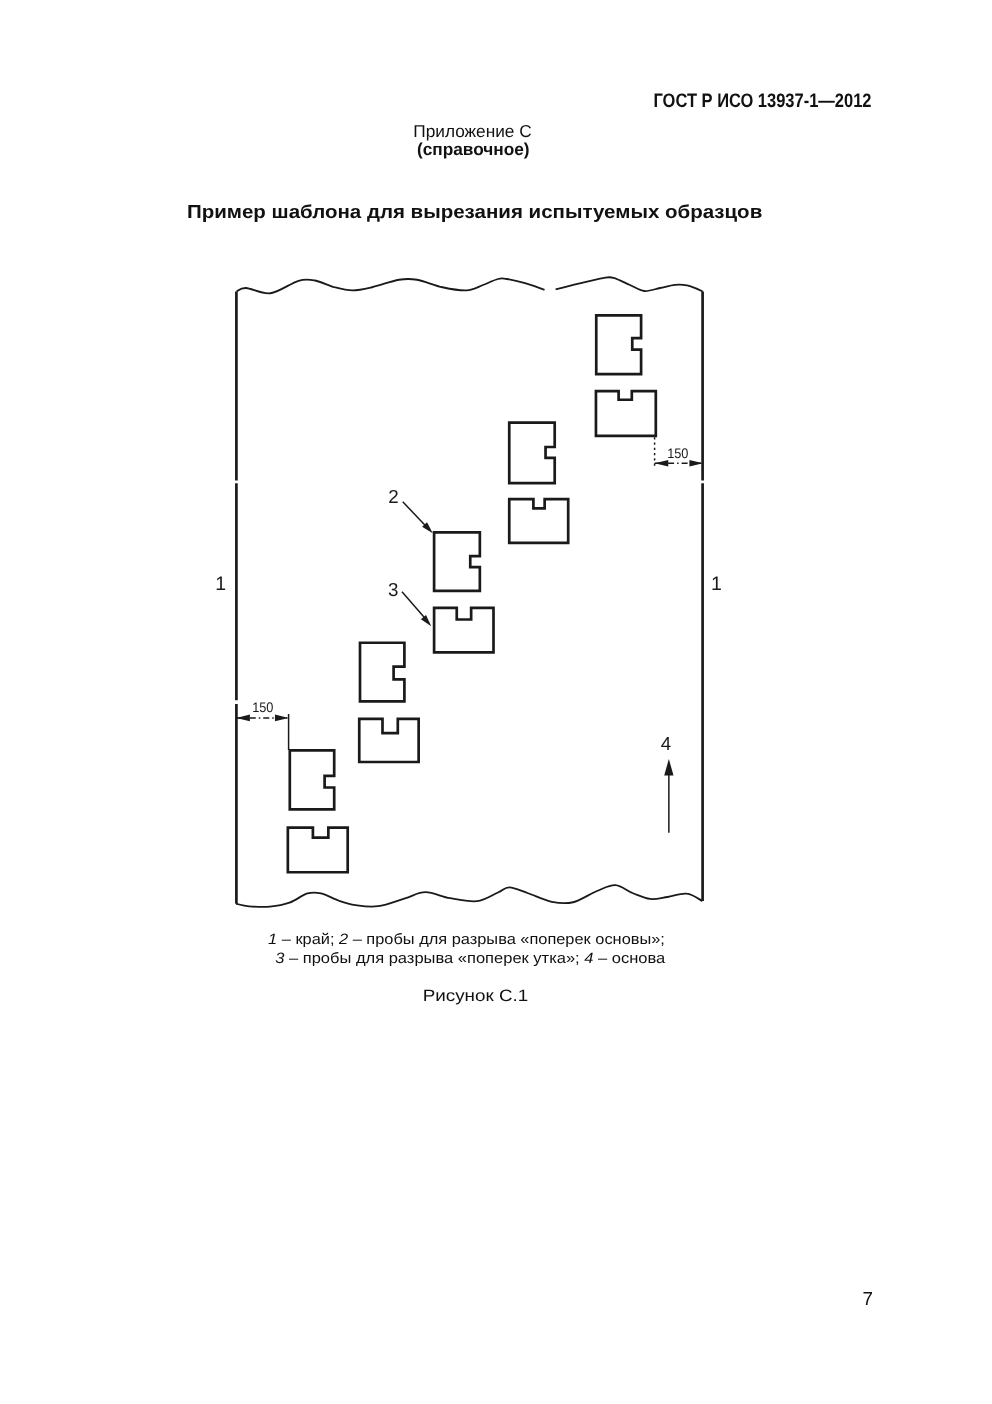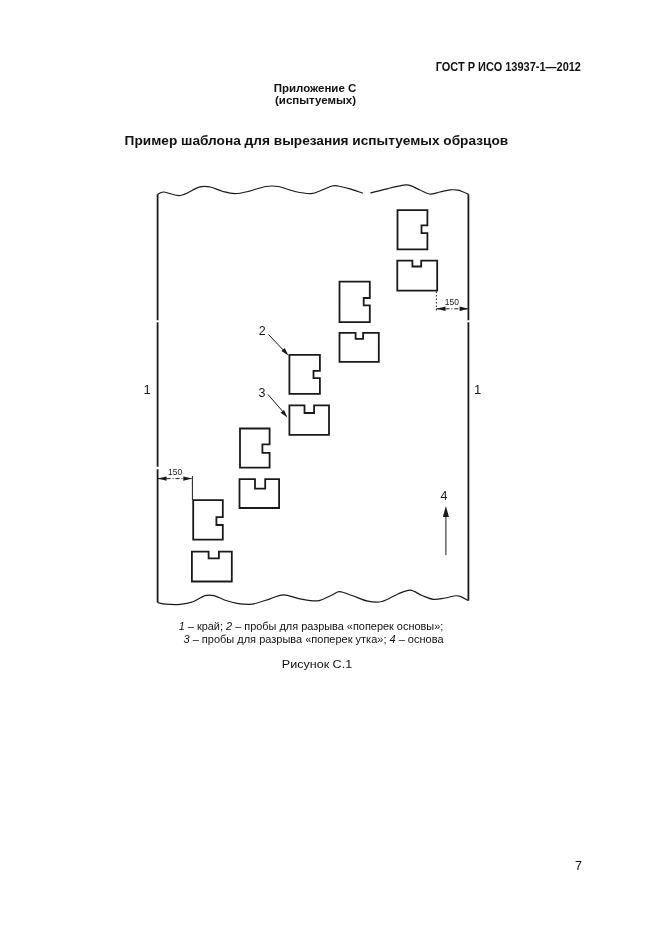--- a/index.html
+++ b/index.html
@@ -7,23 +7,23 @@
   body{width:661px;height:936px;background:#ffffff;position:relative;
        font-family:"Liberation Sans", sans-serif;color:#111;}
   .abs{position:absolute;white-space:nowrap;}
   svg.abs{filter:grayscale(1);}
 </style>
 </head>
 <body>
 
 <div class="abs" style="top:58.5px;right:80px;font-size:13px;font-weight:bold;transform:scaleX(0.845);transform-origin:right top;">ГОСТ Р ИСО 13937-1—2012</div>
 
-<div class="abs" style="top:82px;left:0;width:630px;text-align:center;font-size:11.5px;font-weight:bold;">Приложение С</div>
+<div class="abs" style="top:82px;left:0;width:630px;text-align:center;font-size:11.5px;font-weight:normal;">Приложение С</div>
 
-<div class="abs" style="top:94px;left:0;width:631px;text-align:center;font-size:11.5px;font-weight:bold;">(испытуемых)</div>
+<div class="abs" style="top:94px;left:0;width:631px;text-align:center;font-size:11.5px;font-weight:bold;">(справочное)</div>
 
 <div class="abs" style="top:133.8px;left:0;width:632.8px;text-align:center;font-size:12.5px;font-weight:bold;transform:scaleX(1.093);transform-origin:center top;">Пример шаблона для вырезания испытуемых образцов</div>
 
 <svg class="abs" style="left:0;top:0;" width="661" height="936" viewBox="0 0 661 936" fill="none" stroke="#1a1a1a">
 
   <path d="M157.7,194.3 C158.8,193.9 160.2,191.8 164.0,192.0 C167.8,192.2 174.5,196.3 180.3,195.5 C186.1,194.7 194.1,188.6 199.0,187.2 C203.9,185.8 206.0,186.3 210.0,187.0 C214.0,187.7 218.8,190.4 223.0,191.5 C227.2,192.6 230.8,193.6 235.0,193.6 C239.2,193.6 242.8,192.7 248.0,191.5 C253.2,190.3 261.0,187.3 266.0,186.5 C271.0,185.7 273.2,185.7 278.0,186.5 C282.8,187.3 289.5,190.3 295.0,191.5 C300.5,192.7 306.5,193.8 311.0,193.6 C315.5,193.3 318.5,191.3 322.0,190.0 C325.5,188.7 329.3,186.7 332.0,186.0 C334.7,185.3 335.0,185.5 338.0,186.0 C341.0,186.5 345.8,187.6 350.0,188.8 C354.2,190.0 360.8,192.5 363.0,193.2 M370.4,192.9 C373.3,192.2 382.7,189.8 388.0,188.6 C393.3,187.3 398.5,186.0 402.0,185.4 C405.5,184.8 406.0,184.4 409.0,185.2 C412.0,186.0 416.6,188.5 420.0,190.0 C423.4,191.5 426.3,193.7 429.6,194.0 C432.9,194.3 436.6,192.7 440.0,192.0 C443.4,191.3 447.0,190.2 450.0,189.9 C453.0,189.6 455.7,189.8 458.0,190.2 C460.3,190.6 462.2,191.6 464.0,192.3 C465.8,193.0 467.8,194.1 468.5,194.4" stroke-width="1.2"></path>
 
   <path d="M157.5,602.5 C158.9,602.8 162.2,603.9 166.0,604.2 C169.8,604.5 175.5,604.8 180.0,604.4 C184.5,604.0 188.8,603.3 193.0,601.8 C197.2,600.3 201.5,596.6 205.0,595.6 C208.5,594.6 210.5,594.8 214.0,595.6 C217.5,596.4 222.2,599.2 226.0,600.5 C229.8,601.8 232.7,602.8 237.0,603.4 C241.3,604.0 246.5,604.9 252.0,604.1 C257.5,603.4 264.7,600.5 270.0,598.9 C275.3,597.3 278.7,594.8 283.7,594.8 C288.7,594.8 294.3,597.8 300.0,598.8 C305.7,599.8 312.7,601.4 318.0,600.8 C323.3,600.2 328.4,596.5 332.0,595.0 C335.6,593.5 336.3,591.5 339.6,591.6 C342.9,591.7 347.3,593.9 352.0,595.5 C356.7,597.1 362.9,600.2 367.9,601.2 C372.9,602.2 377.0,602.7 382.0,601.5 C387.0,600.3 393.3,595.9 398.0,594.0 C402.7,592.1 406.3,589.9 410.3,590.1 C414.3,590.4 418.1,594.0 422.0,595.5 C425.9,597.0 429.6,598.9 433.4,599.3 C437.2,599.7 440.9,598.6 445.0,598.0 C449.1,597.4 454.0,595.3 457.9,595.8 C461.8,596.2 466.6,599.9 468.3,600.7" stroke-width="1.2"></path>
 
   <path d="M157.6,194.3 L157.6,320.3 M157.6,322.2 L157.6,466.8 M157.6,469.3 L157.6,602.5" stroke-width="1.8"></path>

